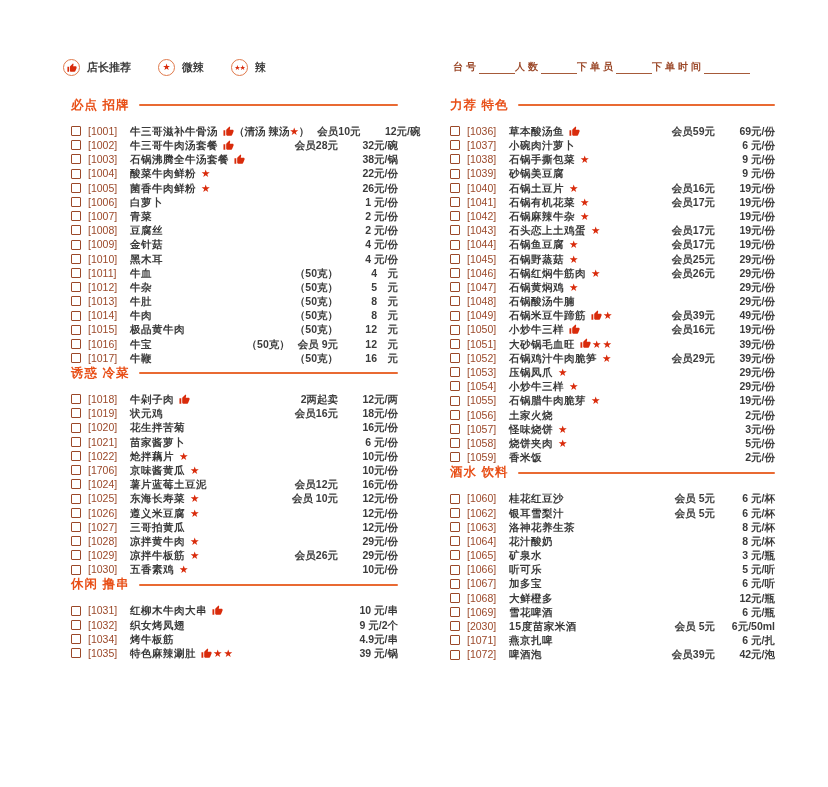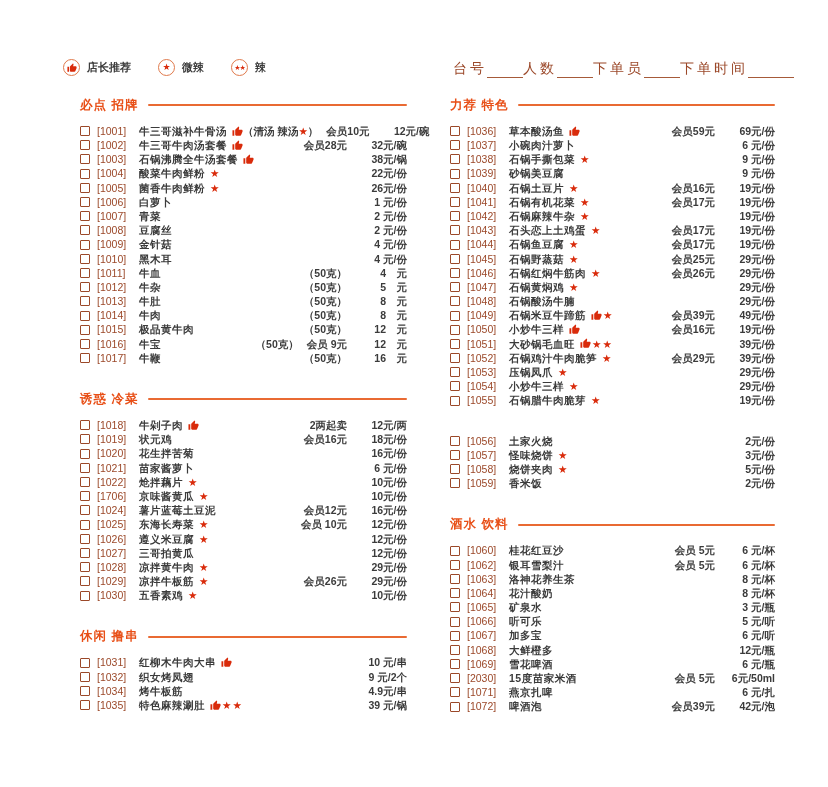--- a/index.html
+++ b/index.html
@@ -18,31 +18,31 @@
   .legend-item { display:flex; align-items:center; gap:7px; font-size:11px; font-weight:bold; color:#3b3b3b; }
   .licon {
     width:17px; height:17px; border:1px solid #e07a4c; border-radius:50%;
     display:flex; align-items:center; justify-content:center; flex:none;
   }
   .licon .star { font-size:9px; line-height:1; }
   .licon .star2 { font-size:7px; letter-spacing:-1px; line-height:1; }
 
   
   .order-header { position:absolute; left:453px; top:60px; width:316px; display:flex; align-items:flex-end; }
-  .of-label { font-size:14px; font-weight:normal; color:#9b4829; letter-spacing:3px; white-space:nowrap; }
+  .of-label { font-size:10px; font-weight:bold; color:#9b4829; letter-spacing:3px; white-space:nowrap; }
   .of-blank { height:13px; border-bottom:1px solid #a briefly; }
   .of-blank { height:13px; border-bottom:1px solid #a65a39; width:36px; flex:none; }
   .of-blank.last { width:46px; }
 
   
   .col { position:absolute; top:97px; }
-  .col-left  { left:80px;  width:327px; }
+  .col-left  { left:71px;  width:327px; }
   .col-right { left:450px; width:325px; }
 
-  .section + .section { margin-top:26px; }
+  .section + .section { }
   .sec-head { display:flex; align-items:center; gap:10px; height:16px; margin-bottom:11px; }
   .sec-title { font-size:12.5px; font-weight:bold; color:#e84f17; letter-spacing:1px; white-space:nowrap; }
   .sec-line { flex:1; height:2px; background:#e96a33; border-radius:1px; }
 
   
   .row { display:flex; align-items:center; height:14.2px; font-size:10.5px; line-height:1; }
   .cb {
     width:10px; height:10px; border:1.5px solid #9b4829; border-radius:1px;
     margin-right:7px; flex:none; background:#fff;
   }

